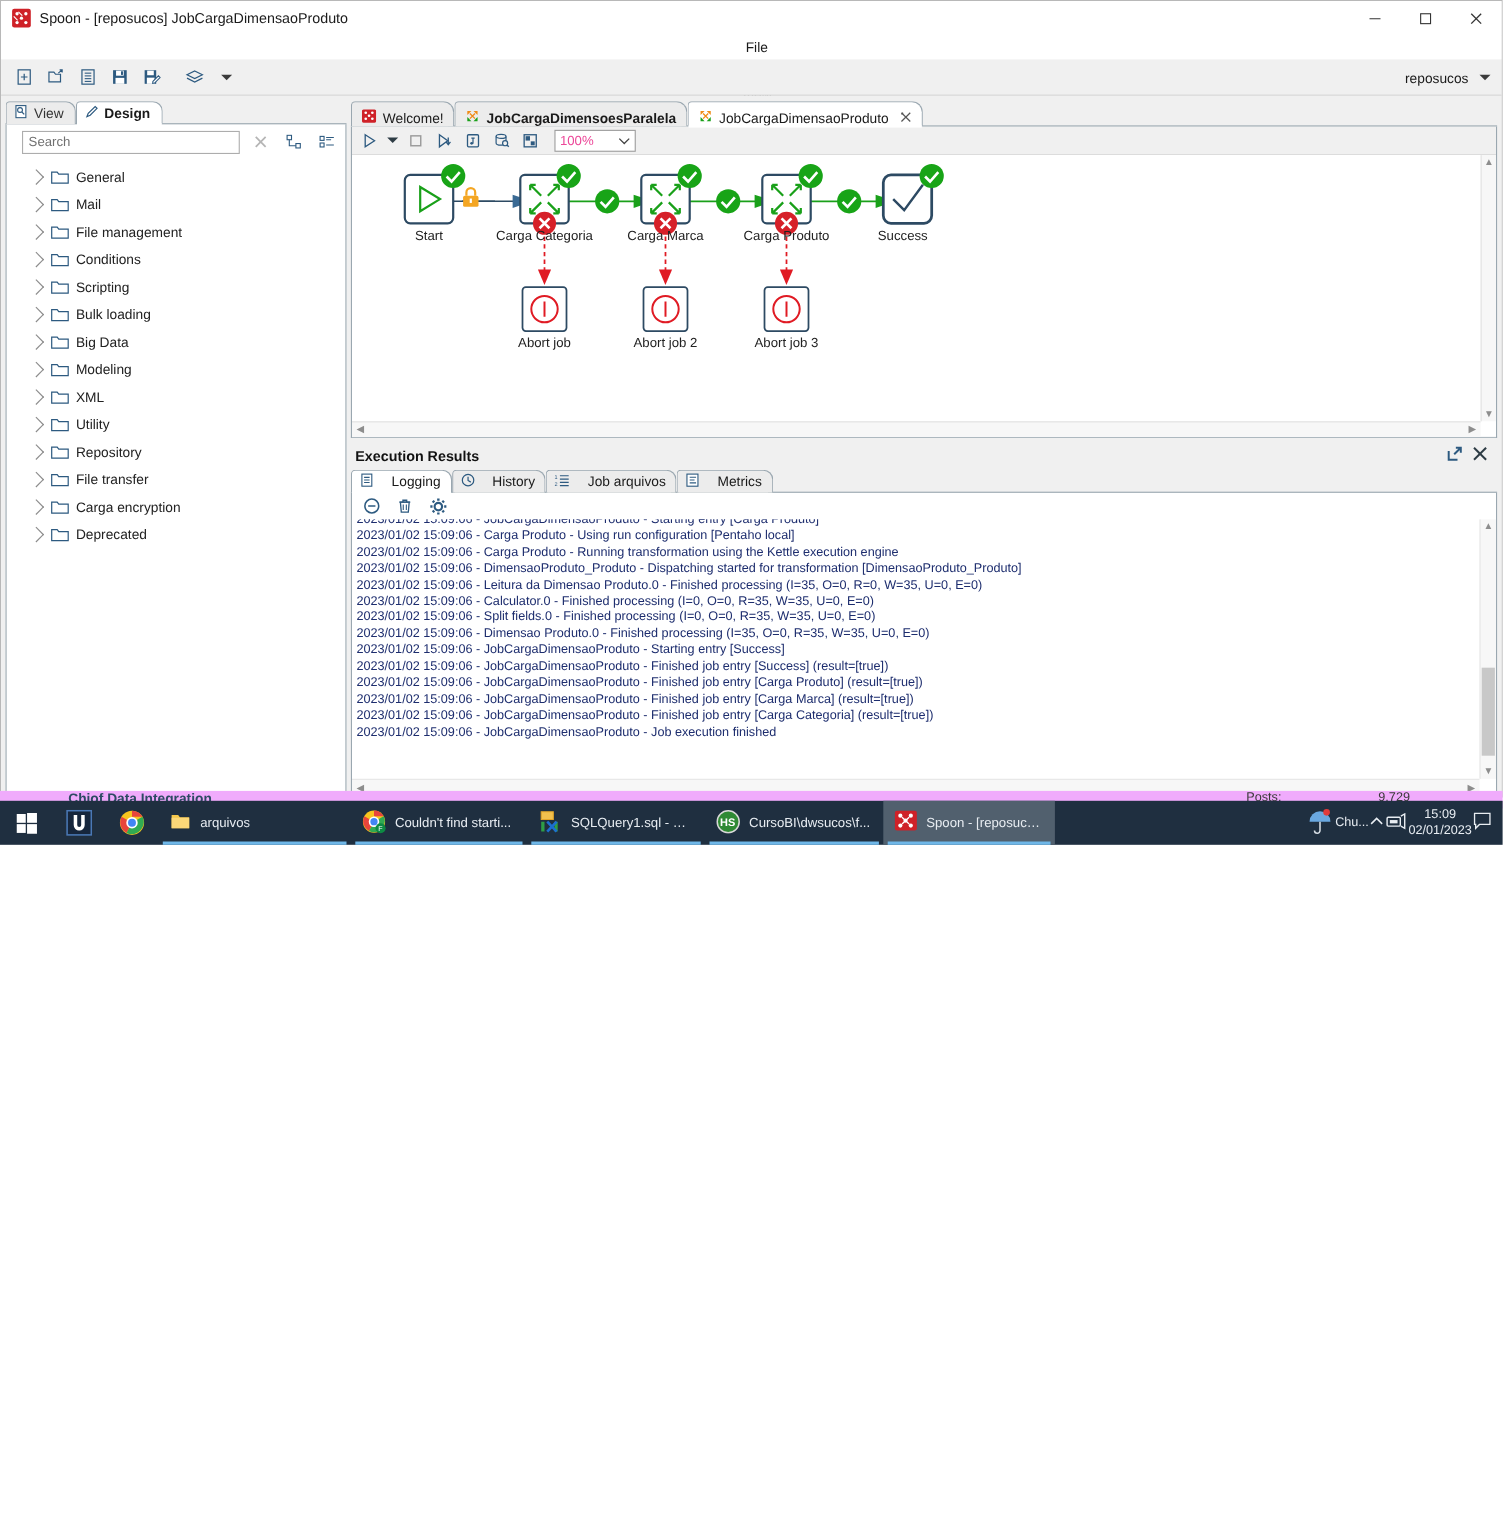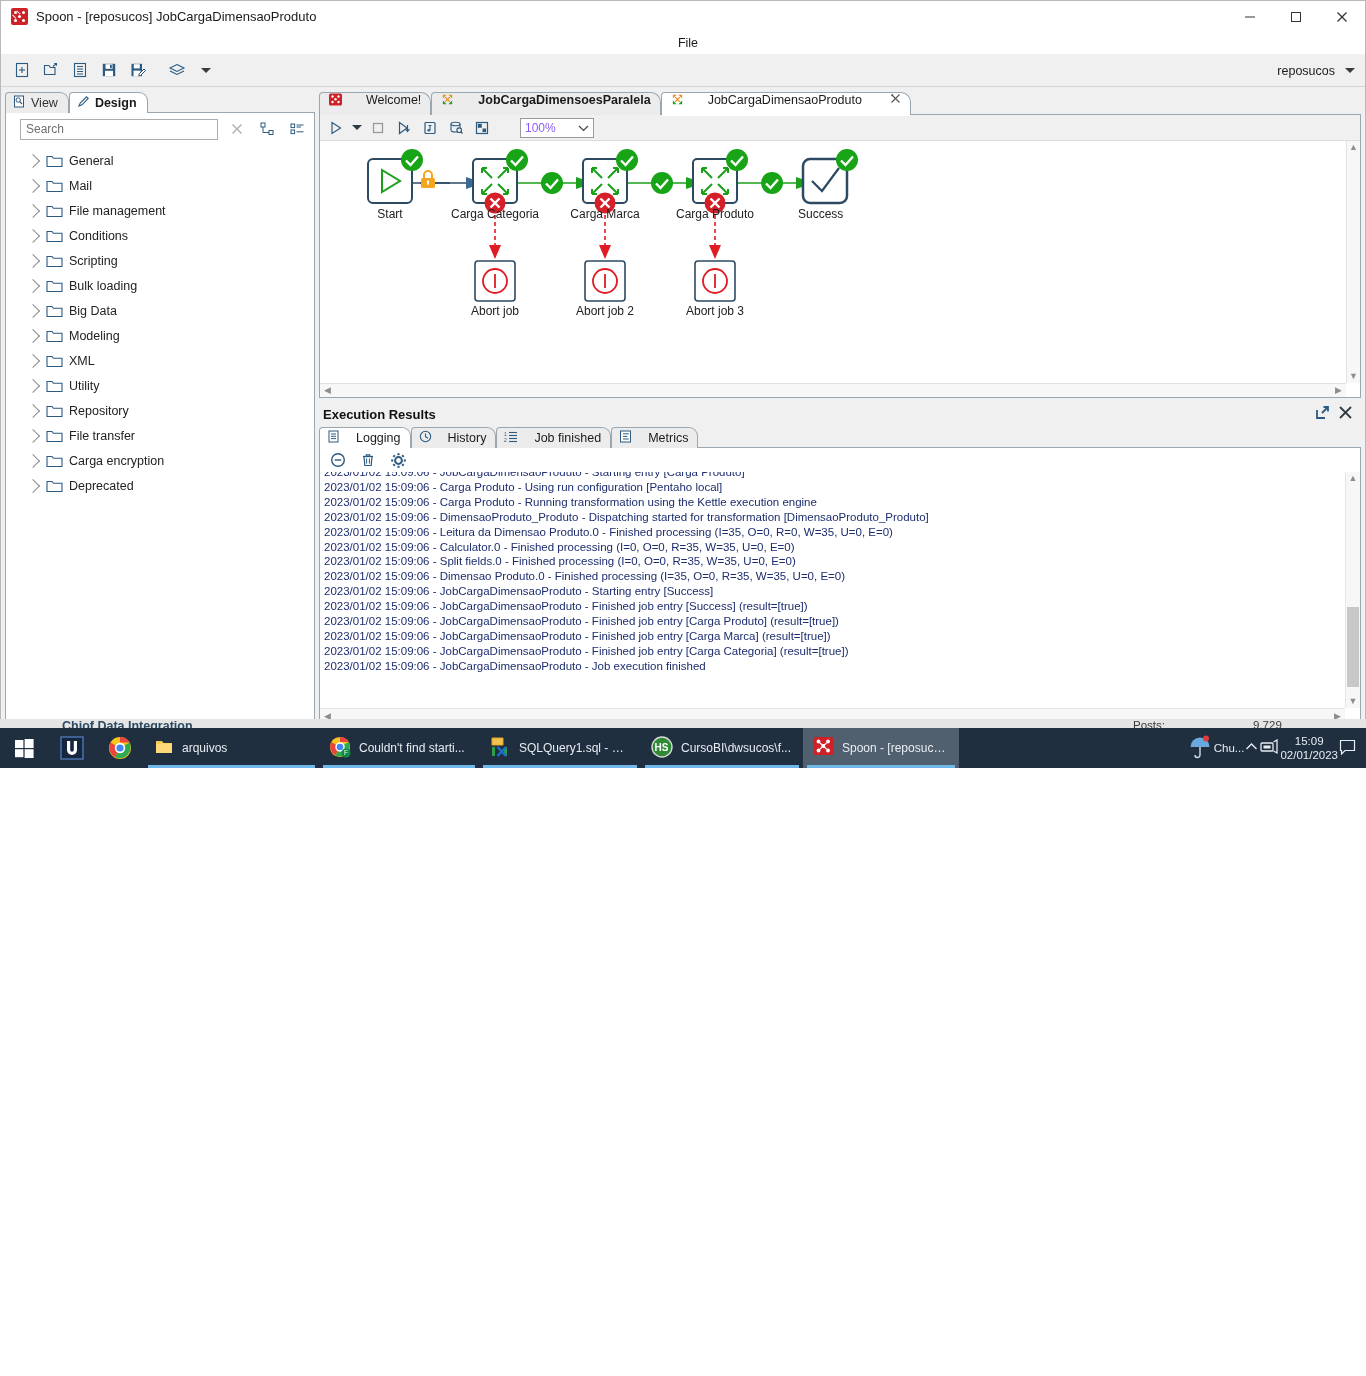--- a/index.html
+++ b/index.html
@@ -128,21 +128,21 @@
   }
   .folder { width: 17px; height: 14px; flex: 0 0 auto; }
 
   
   .rightpanel { flex: 1; display: flex; flex-direction: column; min-width: 0; }
   .jtabstrip { height: 24px; display: flex; align-items: flex-end; position: relative; }
   .jtabstrip::after {
     content: ""; position: absolute; left: 0; right: 0; bottom: 0; height: 1px; background: #9aa7b0;
   }
   .jtab {
-    height: 23px; display: flex; align-items: flex-start; gap: 24px;
+    height: 23px; display: flex; align-items: flex-end; gap: 6px;
     padding: 0 9px; font-size: 12.5px; color: #1a1a1a;
     border: 1px solid #9aa7b0; border-bottom: none;
     border-radius: 4px 10px 0 0; background: #ececec;
     position: relative; z-index: 2;
   }
   .jtab.sel { background: #ffffff; }
   .jtab.boldsel { font-weight: bold; }
   .jtab.sel::after {
     content: ""; position: absolute; left: 0; right: 0; bottom: -1px; height: 2px; background: #ffffff; z-index: 3;
   }
@@ -150,24 +150,24 @@
     flex: 0 0 auto; height: 283px; background: #ffffff;
     border: 1px solid #9aa7b0; border-top: none;
     display: flex; flex-direction: column; min-height: 0;
   }
   .canvtoolbar {
     height: 26px; background: #f0f0f0; border-bottom: 1px solid #dcdcdc;
     display: flex; align-items: center; padding: 0 4px; gap: 2px;
   }
   .ct-ico { width: 24px; height: 22px; display: flex; align-items: center; justify-content: center; }
   .zoomsel {
-    width: 74px; height: 20px; margin-left: 24px;
+    width: 74px; height: 20px; margin-left: 8px;
     border: 1px solid #9a9a9a; background: #fff;
     display: flex; align-items: center; padding: 0 4px;
-    font-size: 12px; color: #8b5cf6;
+    font-size: 12px; color: #ec4899;
   }
   .zoomsel .zc { margin-left: auto; }
   .canvasarea { flex: 1; position: relative; overflow: hidden; background: #ffffff; }
   .canvas-scroll-v {
     position: absolute; right: 0; top: 0; bottom: 14px; width: 14px;
     background: #f7f7f7; border-left: 1px solid #e2e2e2;
     display: flex; flex-direction: column; align-items: center; justify-content: space-between;
   }
   .canvas-scroll-h {
     position: absolute; left: 0; right: 14px; bottom: 0; height: 14px;
@@ -221,21 +221,21 @@
   .log-thumb { position: absolute; right: 1px; width: 12px; background: #c8c8c8; }
   .log-scroll-h {
     position: absolute; left: 0; right: 15px; bottom: 0; height: 15px;
     background: #f7f7f7; border-top: 1px solid #e6e6e6;
     display: flex; align-items: center; justify-content: space-between; padding: 0 2px;
   }
 
   
   .behind {
     position: absolute; left: 0; top: 719px; width: 1366px; height: 16px;
-    background: #e5e5e5; overflow: hidden;
+    background: #f0abfc; overflow: hidden;
   }
   .behind-title {
     position: absolute; left: 62px; top: 0px; font-size: 12.5px;
     font-weight: bold; color: #2d4a63;
   }
   .behind-posts {
     position: absolute; left: 1133px; top: 0px; font-size: 11.5px; color: #3a3a3a;
   }
   .behind-count {
     position: absolute; left: 1253px; top: 0px; font-size: 11.5px; color: #3a3a3a;
@@ -791,21 +791,21 @@
             <span>
               <svg width="14" height="13" viewBox="0 0 14 13">
                 <text x="0" y="5.5" font-size="5" fill="#2d5a80" font-family="sans-serif">1</text>
                 <text x="0" y="12" font-size="5" fill="#2d5a80" font-family="sans-serif">2</text>
                 <line x1="5" y1="2.5" x2="13" y2="2.5" stroke="#2d5a80" stroke-width="1.1"></line>
                 <line x1="5" y1="5.5" x2="13" y2="5.5" stroke="#2d5a80" stroke-width="1.1"></line>
                 <line x1="5" y1="8.5" x2="13" y2="8.5" stroke="#2d5a80" stroke-width="1.1"></line>
                 <line x1="5" y1="11.5" x2="13" y2="11.5" stroke="#2d5a80" stroke-width="1.1"></line>
               </svg>
             </span>
-            <span>Job finished</span>
+            <span>Job arquivos</span>
           </div>
           <div class="etab">
             <span>
               <svg width="13" height="13" viewBox="0 0 13 13">
                 <rect x="1.5" y="1" width="10" height="11" fill="#fff" stroke="#2d5a80" stroke-width="1"></rect>
                 <line x1="4" y1="3.8" x2="9.8" y2="3.8" stroke="#2d5a80" stroke-width="1"></line>
                 <line x1="4" y1="6.4" x2="8.4" y2="6.4" stroke="#2d5a80" stroke-width="1"></line>
                 <line x1="4" y1="9" x2="9.8" y2="9" stroke="#2d5a80" stroke-width="1"></line>
               </svg>
             </span>

